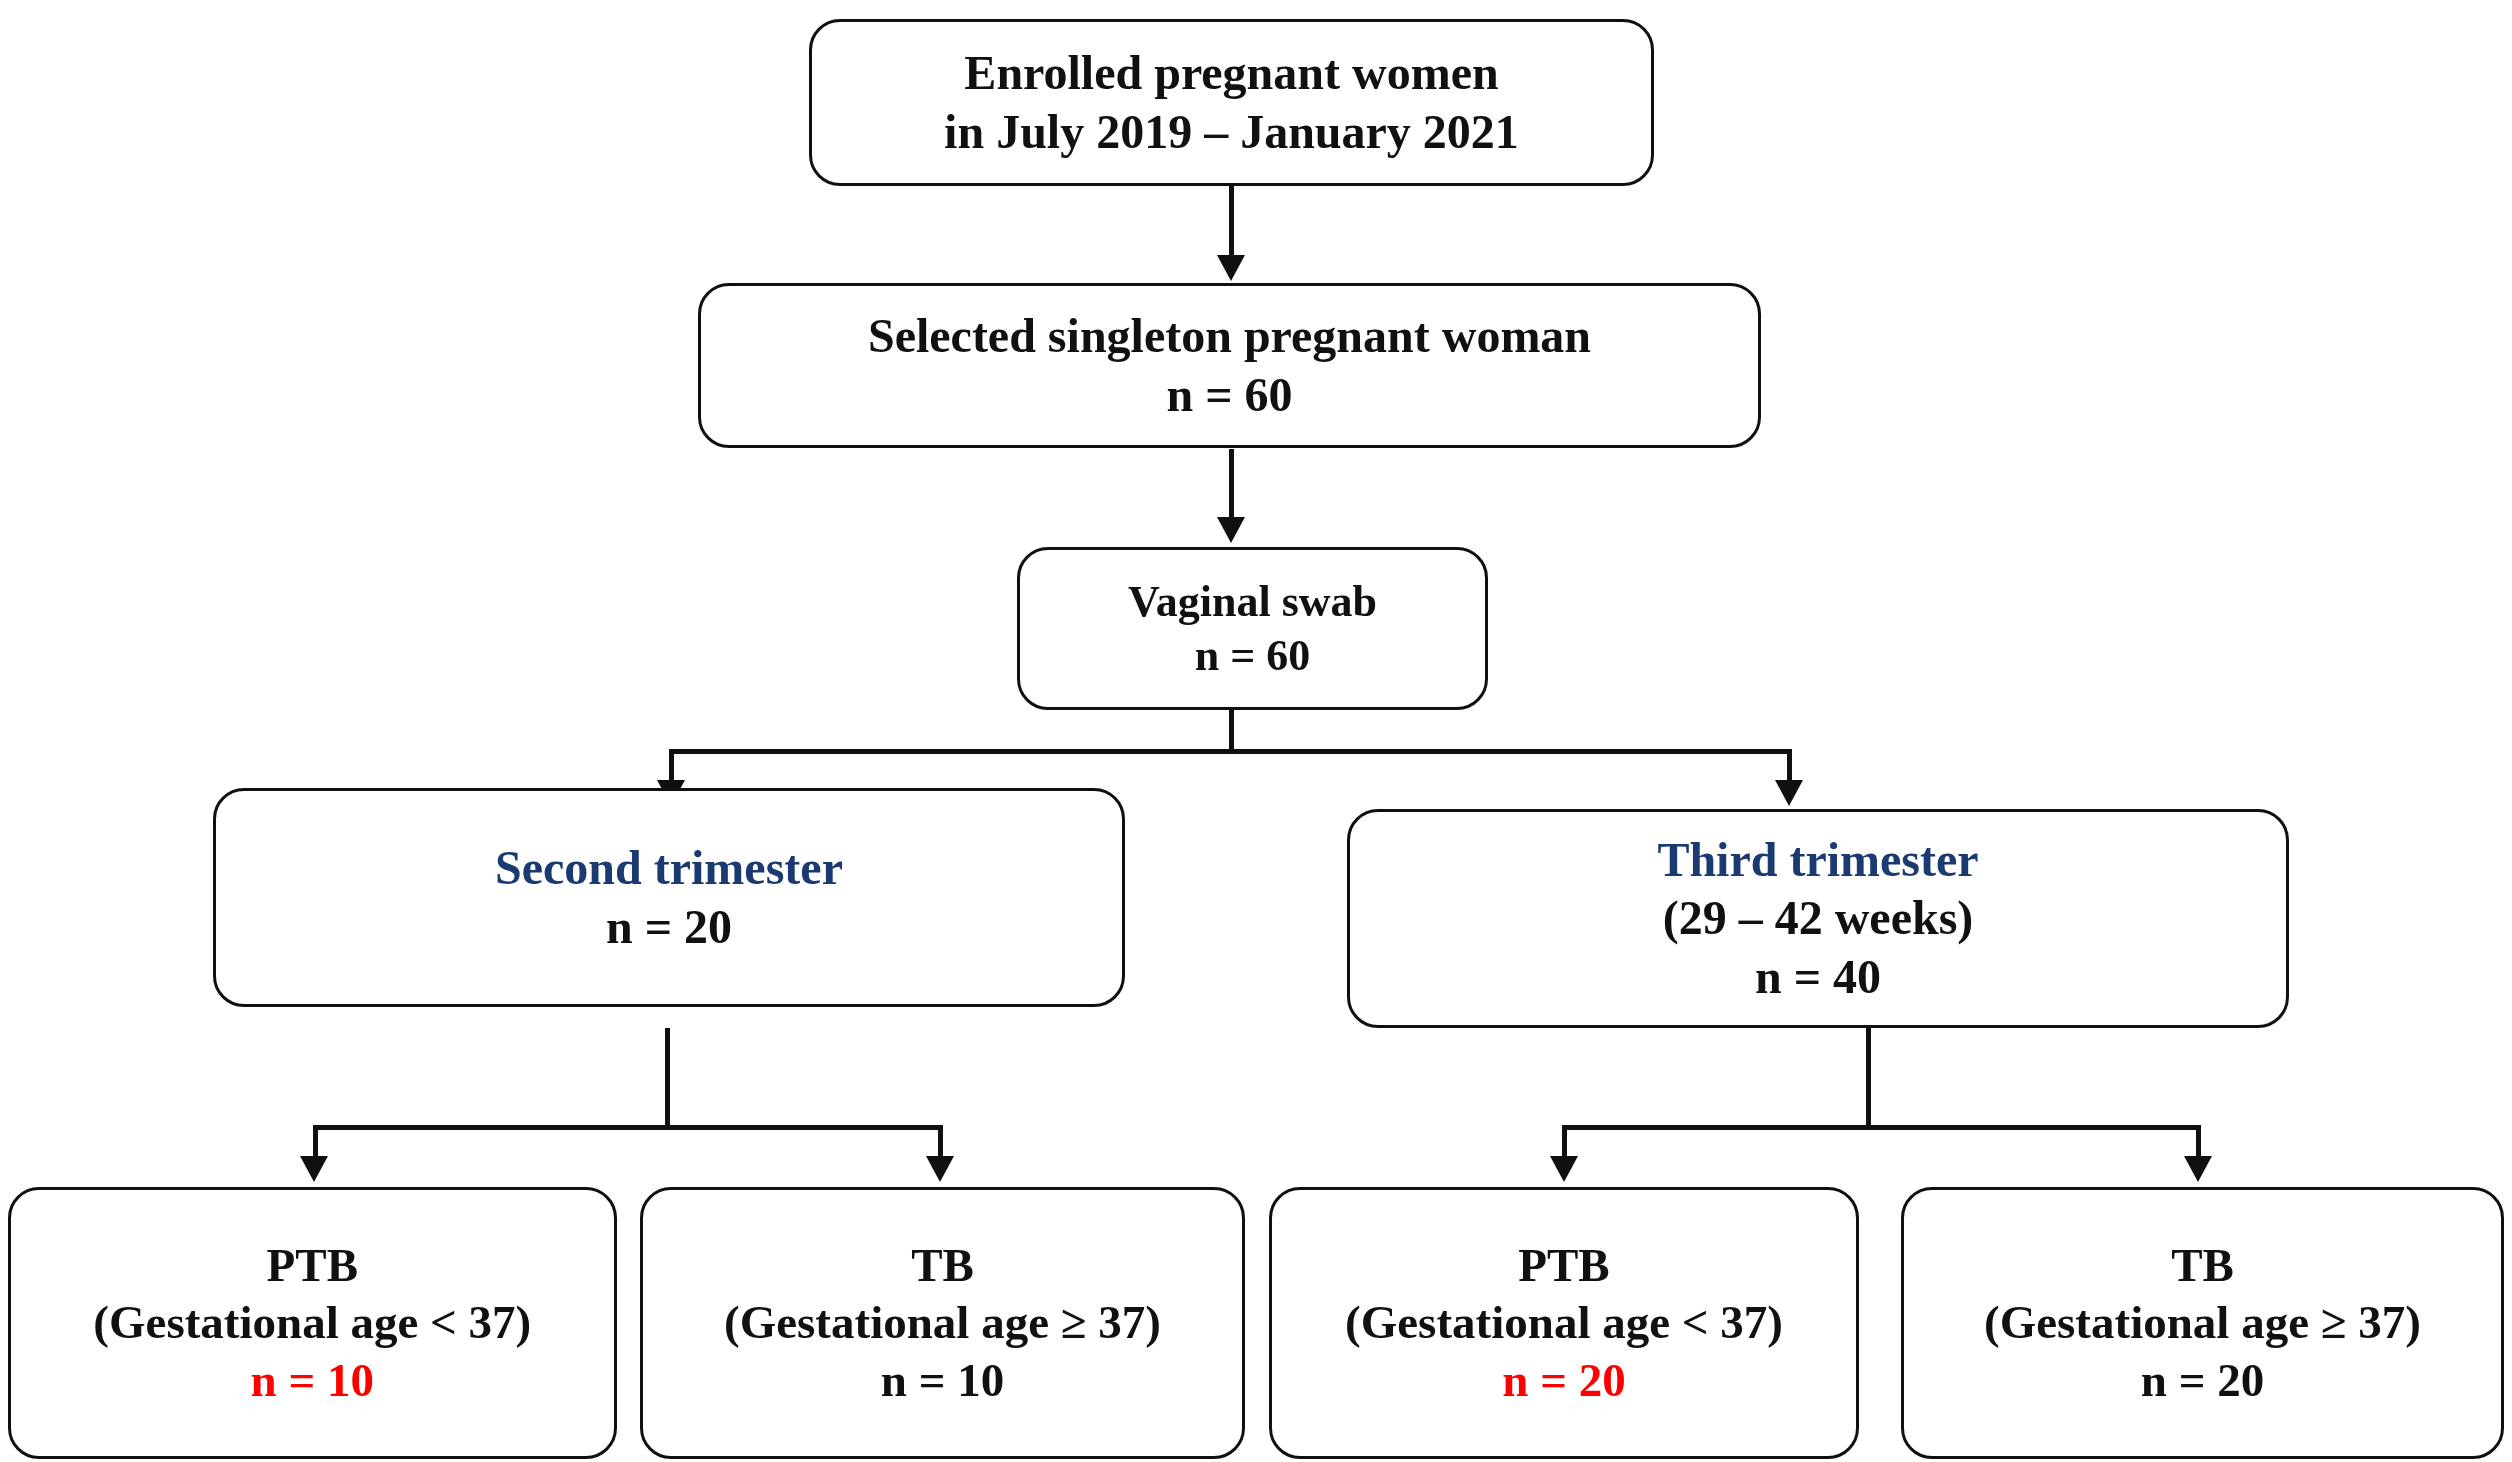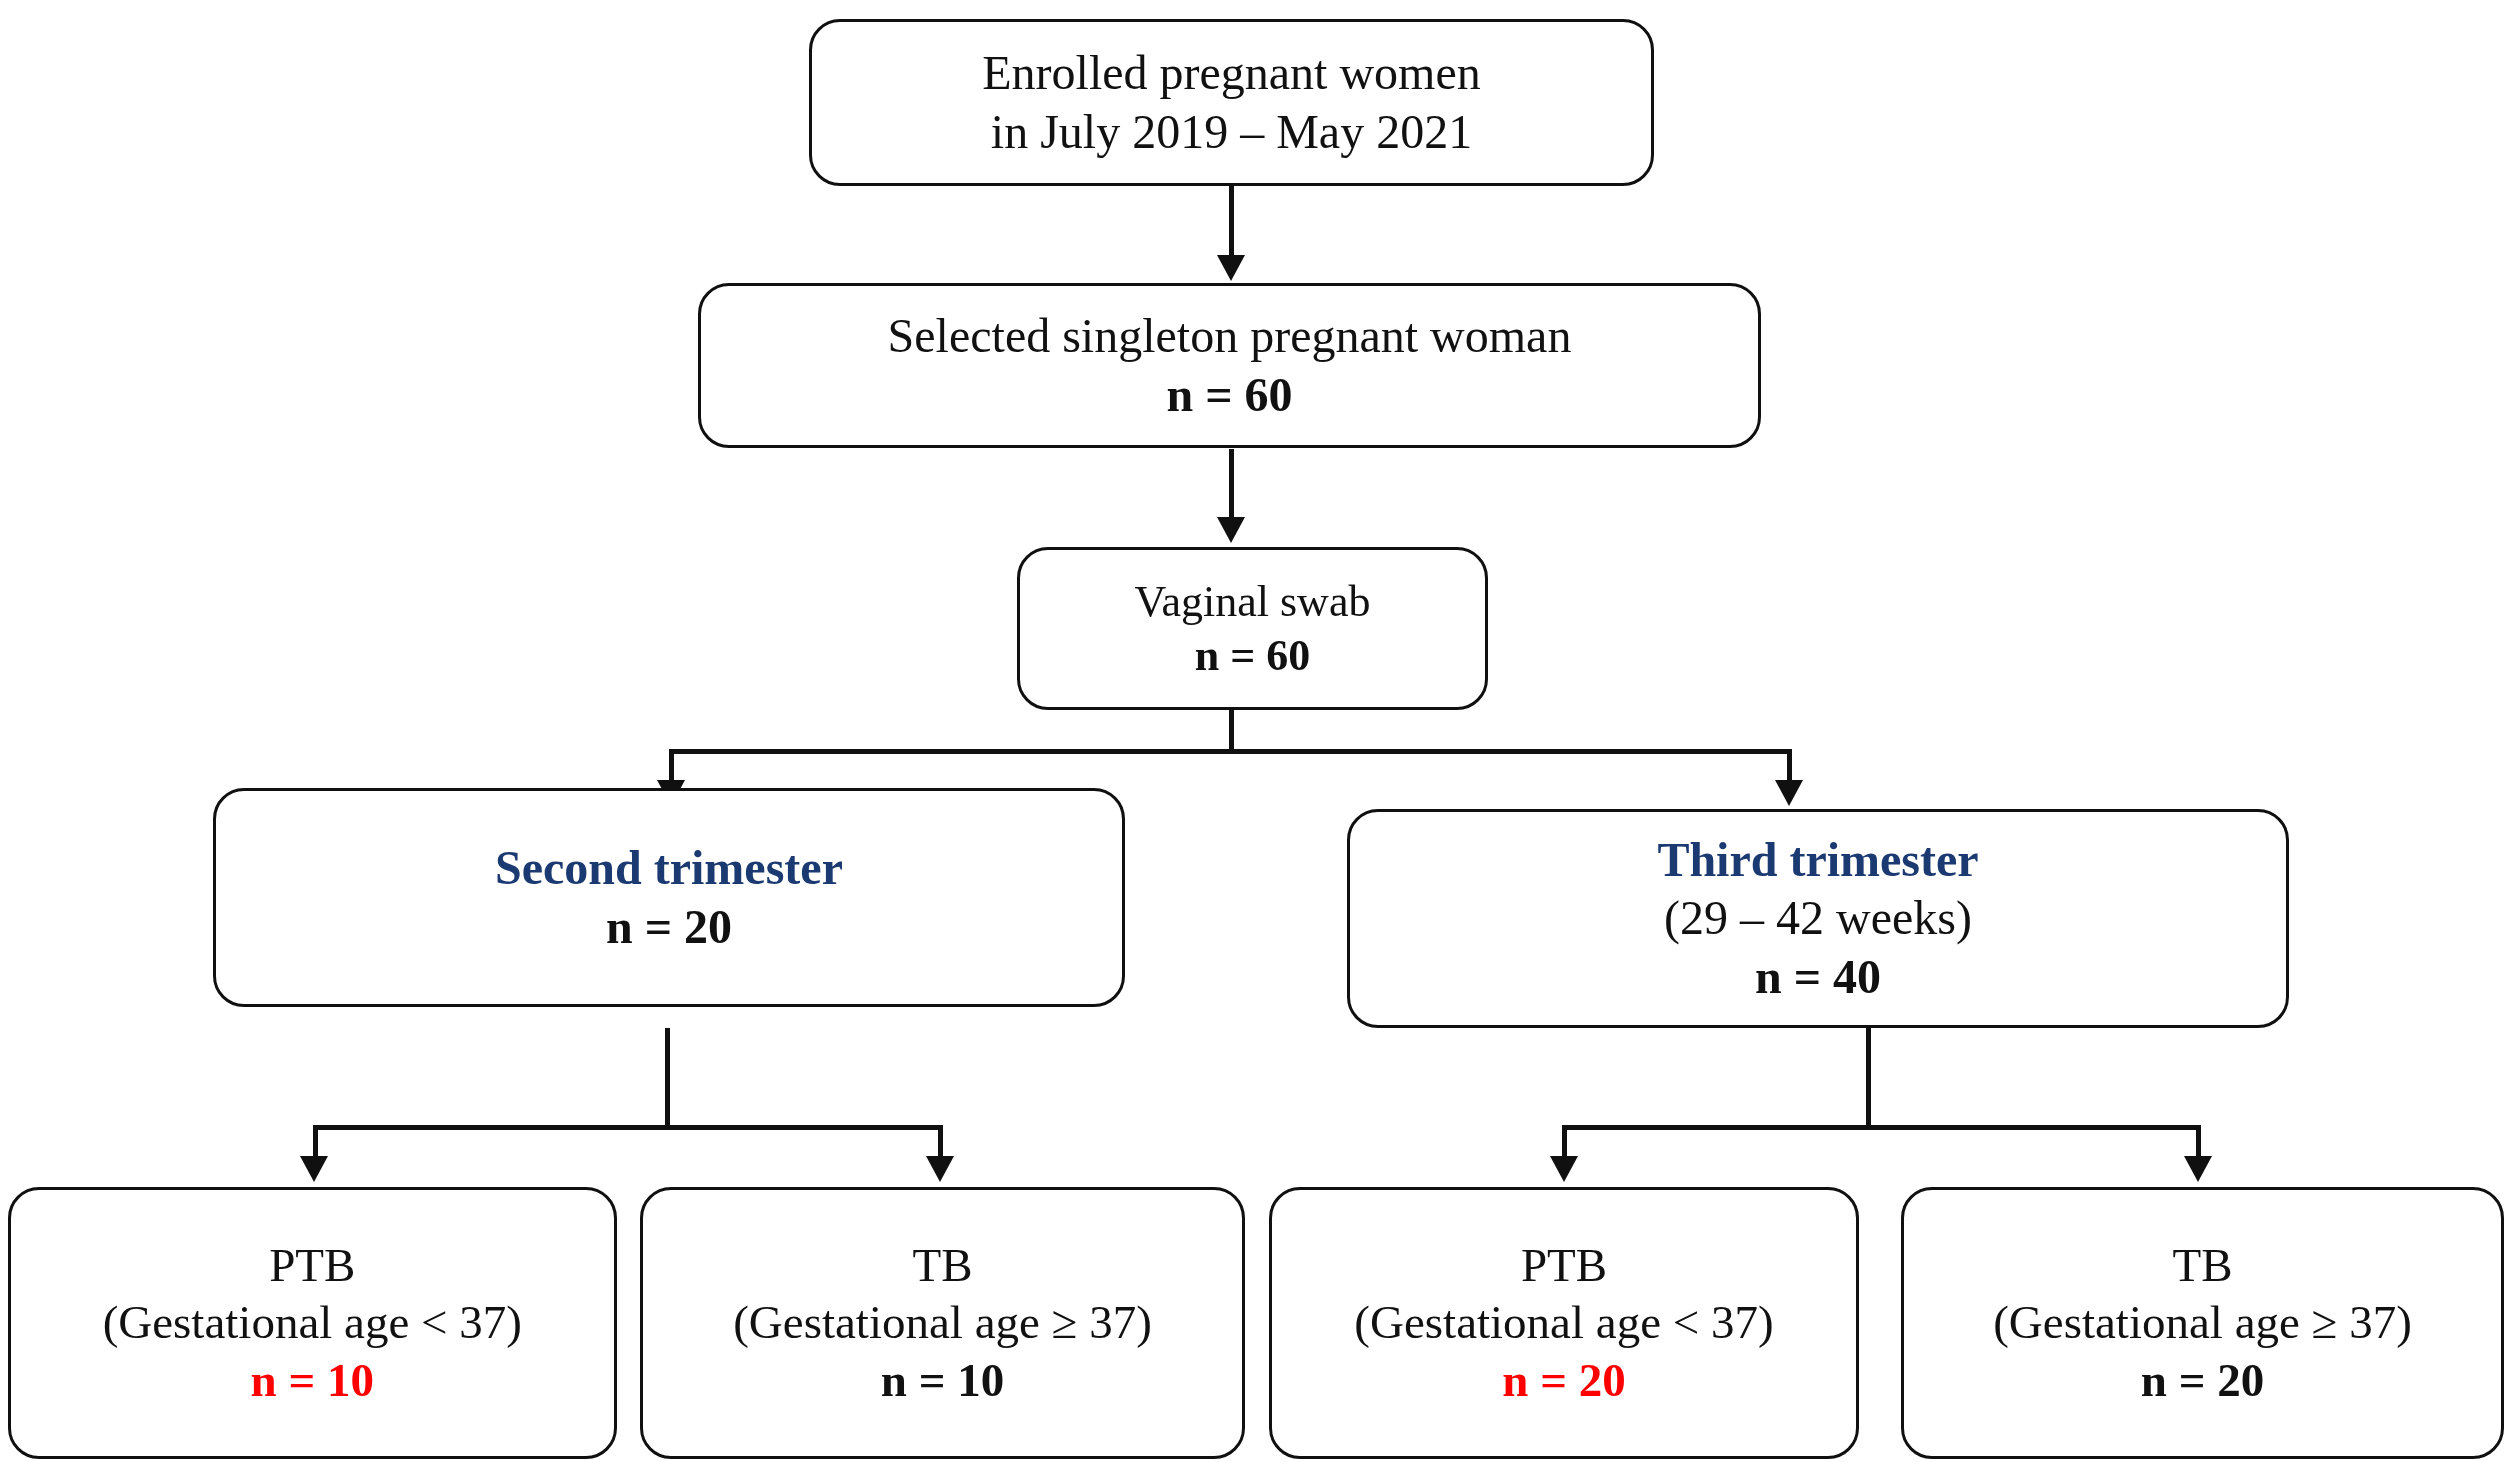--- a/index.html
+++ b/index.html
@@ -19,21 +19,21 @@
     border-radius:31px;
     display:flex;
     flex-direction:column;
     align-items:center;
     justify-content:center;
     text-align:center;
     color:#111111;
     line-height:1.22;
   }
   .ln{display:block;white-space:nowrap;}
-  .t-reg{font-weight:400;}
+  .t-reg{font-weight:700;}
   .t-bold{font-weight:700;}
   .t-blue{color:#1b3a72;font-weight:700;}
   .t-red{color:#ff0000;font-weight:700;}
 
   
   .conn{position:absolute;background:#101010;}
   .vline{width:4.7px;}
   .hline{height:4.7px;}
   .arrow{
     position:absolute;
@@ -43,21 +43,21 @@
     border-top:26px solid #101010;
   }
 </style>
 </head>
 <body>
 
 <div id="canvas">
 
   <div class="node" style="left:809px;top:19.4px;width:845px;height:167px;font-size:48px;">
     <span class="ln t-reg">Enrolled pregnant women</span>
-    <span class="ln t-reg">in July 2019 – May 2021</span>
+    <span class="ln t-reg">in July 2019 – January 2021</span>
   </div>
 
   <div class="conn vline" style="left:1229px;top:186px;height:71px;"></div>
   <div class="arrow" style="left:1217px;top:255px;"></div>
 
   <div class="node" style="left:698px;top:283px;width:1063px;height:165px;font-size:48px;">
     <span class="ln t-reg">Selected singleton pregnant woman</span>
     <span class="ln t-bold">n = 60</span>
   </div>
 

